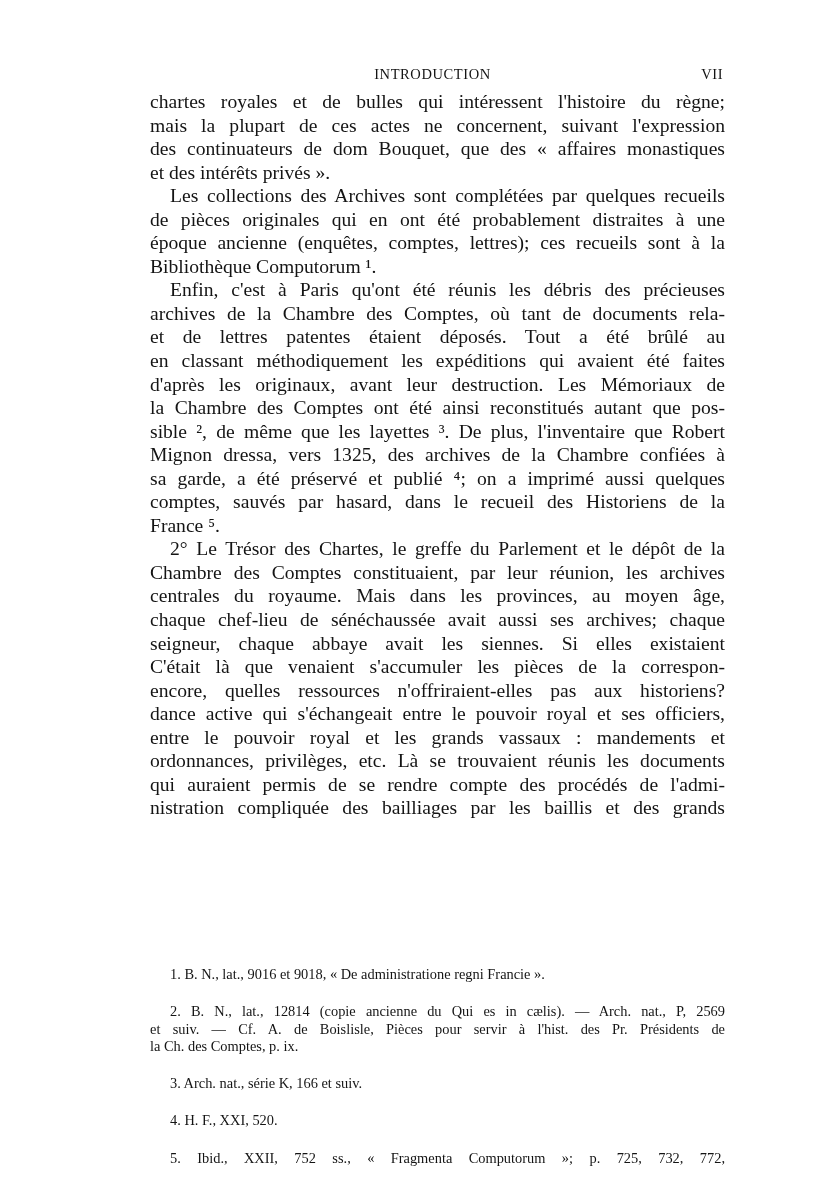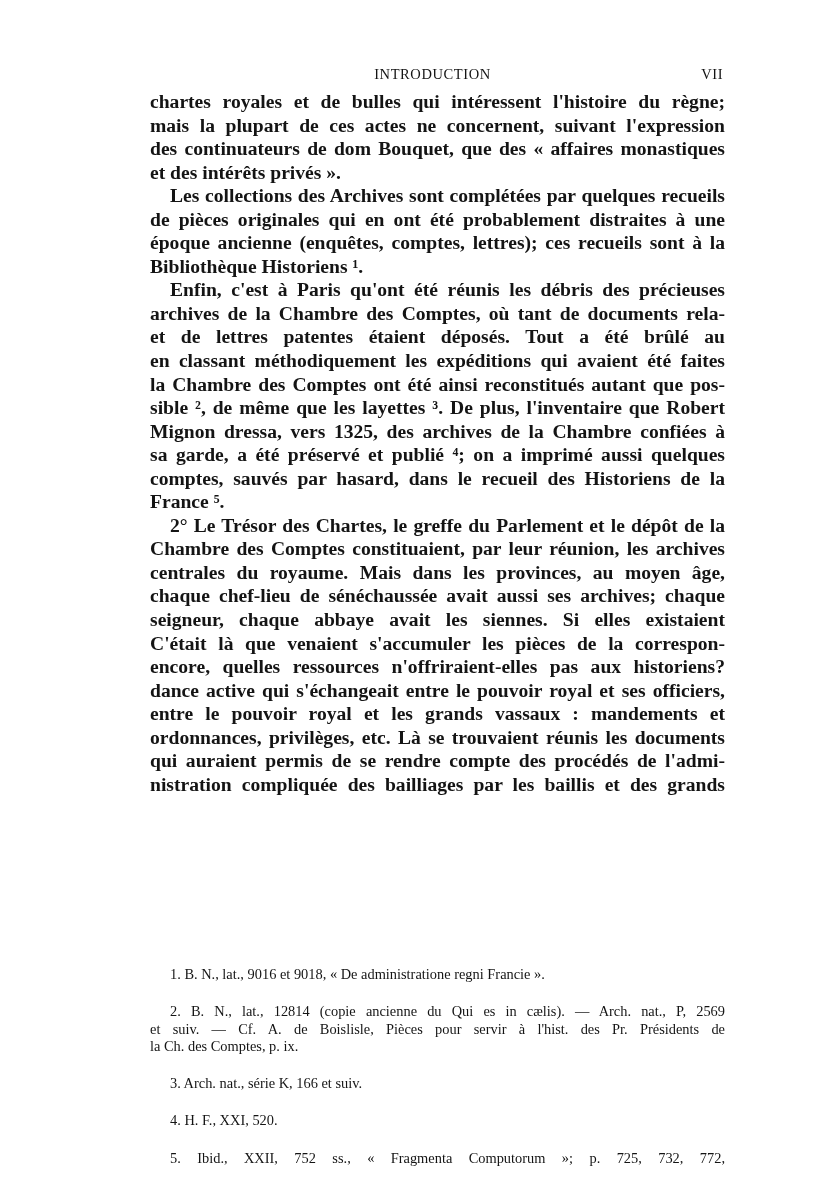--- a/index.html
+++ b/index.html
@@ -2,21 +2,21 @@
 <html><head>
 <meta charset="utf-8">
 <style>
   html, body { margin: 0; padding: 0; background: #ffffff; }
   body { width: 840px; height: 1191px; position: relative; overflow: hidden; color: #141414; }
   .page { position: absolute; left: 0; top: 0; width: 840px; height: 1191px; }
   .running-head { position: absolute; top: 66px; left: 150px; width: 573px; height: 20px; font-family: "Liberation Serif", serif; }
   .rh-title { position: absolute; left: 0; right: 8px; text-align: center; font-size: 14.5px; letter-spacing: 0.6px; }
   .rh-folio { position: absolute; right: 0; top: 0; font-size: 14.5px; letter-spacing: 0.5px; text-align: center; }
   .body-text { position: absolute; left: 150px; top: 90px; width: 575px; font-family: "Liberation Serif", serif; font-size: 19.6px; line-height: 23.55px; }
-  .line { display: block; white-space: nowrap; text-align: justify; text-align-last: justify; height: 23.55px; overflow: visible; font-weight: bold; }
+  .line { display: block; white-space: nowrap; text-align: justify; text-align-last: justify; height: 23.55px; overflow: visible; }
   .line.last { text-align-last: left; }
   .line.indent { padding-left: 20px; }
   .footnotes { position: absolute; left: 150px; top: 946px; width: 575px; font-family: "Liberation Serif", serif; font-size: 14.4px; line-height: 17.3px; }
   .fn-line { display: block; white-space: nowrap; text-align: justify; text-align-last: justify; height: 17.3px; }
   .fn-line.last { text-align-last: left; }
   .fn-line.indent { padding-left: 20px; margin-top: 20px; }
 </style>
 </head>
 <body>
 
@@ -27,25 +27,26 @@
   </div>
 
   <div class="body-text" id="body-text">
       <span class="line">chartes royales et de bulles qui intéressent l'histoire du règne;</span>
       <span class="line">mais la plupart de ces actes ne concernent, suivant l'expression</span>
       <span class="line">des continuateurs de dom Bouquet, que des « affaires monastiques</span>
       <span class="line last">et des intérêts privés ».</span>
       <span class="line indent">Les collections des Archives sont complétées par quelques recueils</span>
       <span class="line">de pièces originales qui en ont été probablement distraites à une</span>
       <span class="line">époque ancienne (enquêtes, comptes, lettres); ces recueils sont à la</span>
-      <span class="line last">Bibliothèque Historiens ¹.</span>
+      <span class="line last">Bibliothèque Computorum ¹.</span>
       <span class="line indent">Enfin, c'est à Paris qu'ont été réunis les débris des précieuses</span>
       <span class="line">archives de la Chambre des Comptes, où tant de documents rela-</span>
       <span class="line">et de lettres patentes étaient déposés. Tout a été brûlé au</span>
       <span class="line">en classant méthodiquement les expéditions qui avaient été faites</span>
+      <span class="line">d'après les originaux, avant leur destruction. Les Mémoriaux de</span>
       <span class="line">la Chambre des Comptes ont été ainsi reconstitués autant que pos-</span>
       <span class="line">sible ², de même que les layettes ³. De plus, l'inventaire que Robert</span>
       <span class="line">Mignon dressa, vers 1325, des archives de la Chambre confiées à</span>
       <span class="line">sa garde, a été préservé et publié ⁴; on a imprimé aussi quelques</span>
       <span class="line">comptes, sauvés par hasard, dans le recueil des Historiens de la</span>
       <span class="line last">France ⁵.</span>
       <span class="line indent">2° Le Trésor des Chartes, le greffe du Parlement et le dépôt de la</span>
       <span class="line">Chambre des Comptes constituaient, par leur réunion, les archives</span>
       <span class="line">centrales du royaume. Mais dans les provinces, au moyen âge,</span>
       <span class="line">chaque chef-lieu de sénéchaussée avait aussi ses archives; chaque</span>

